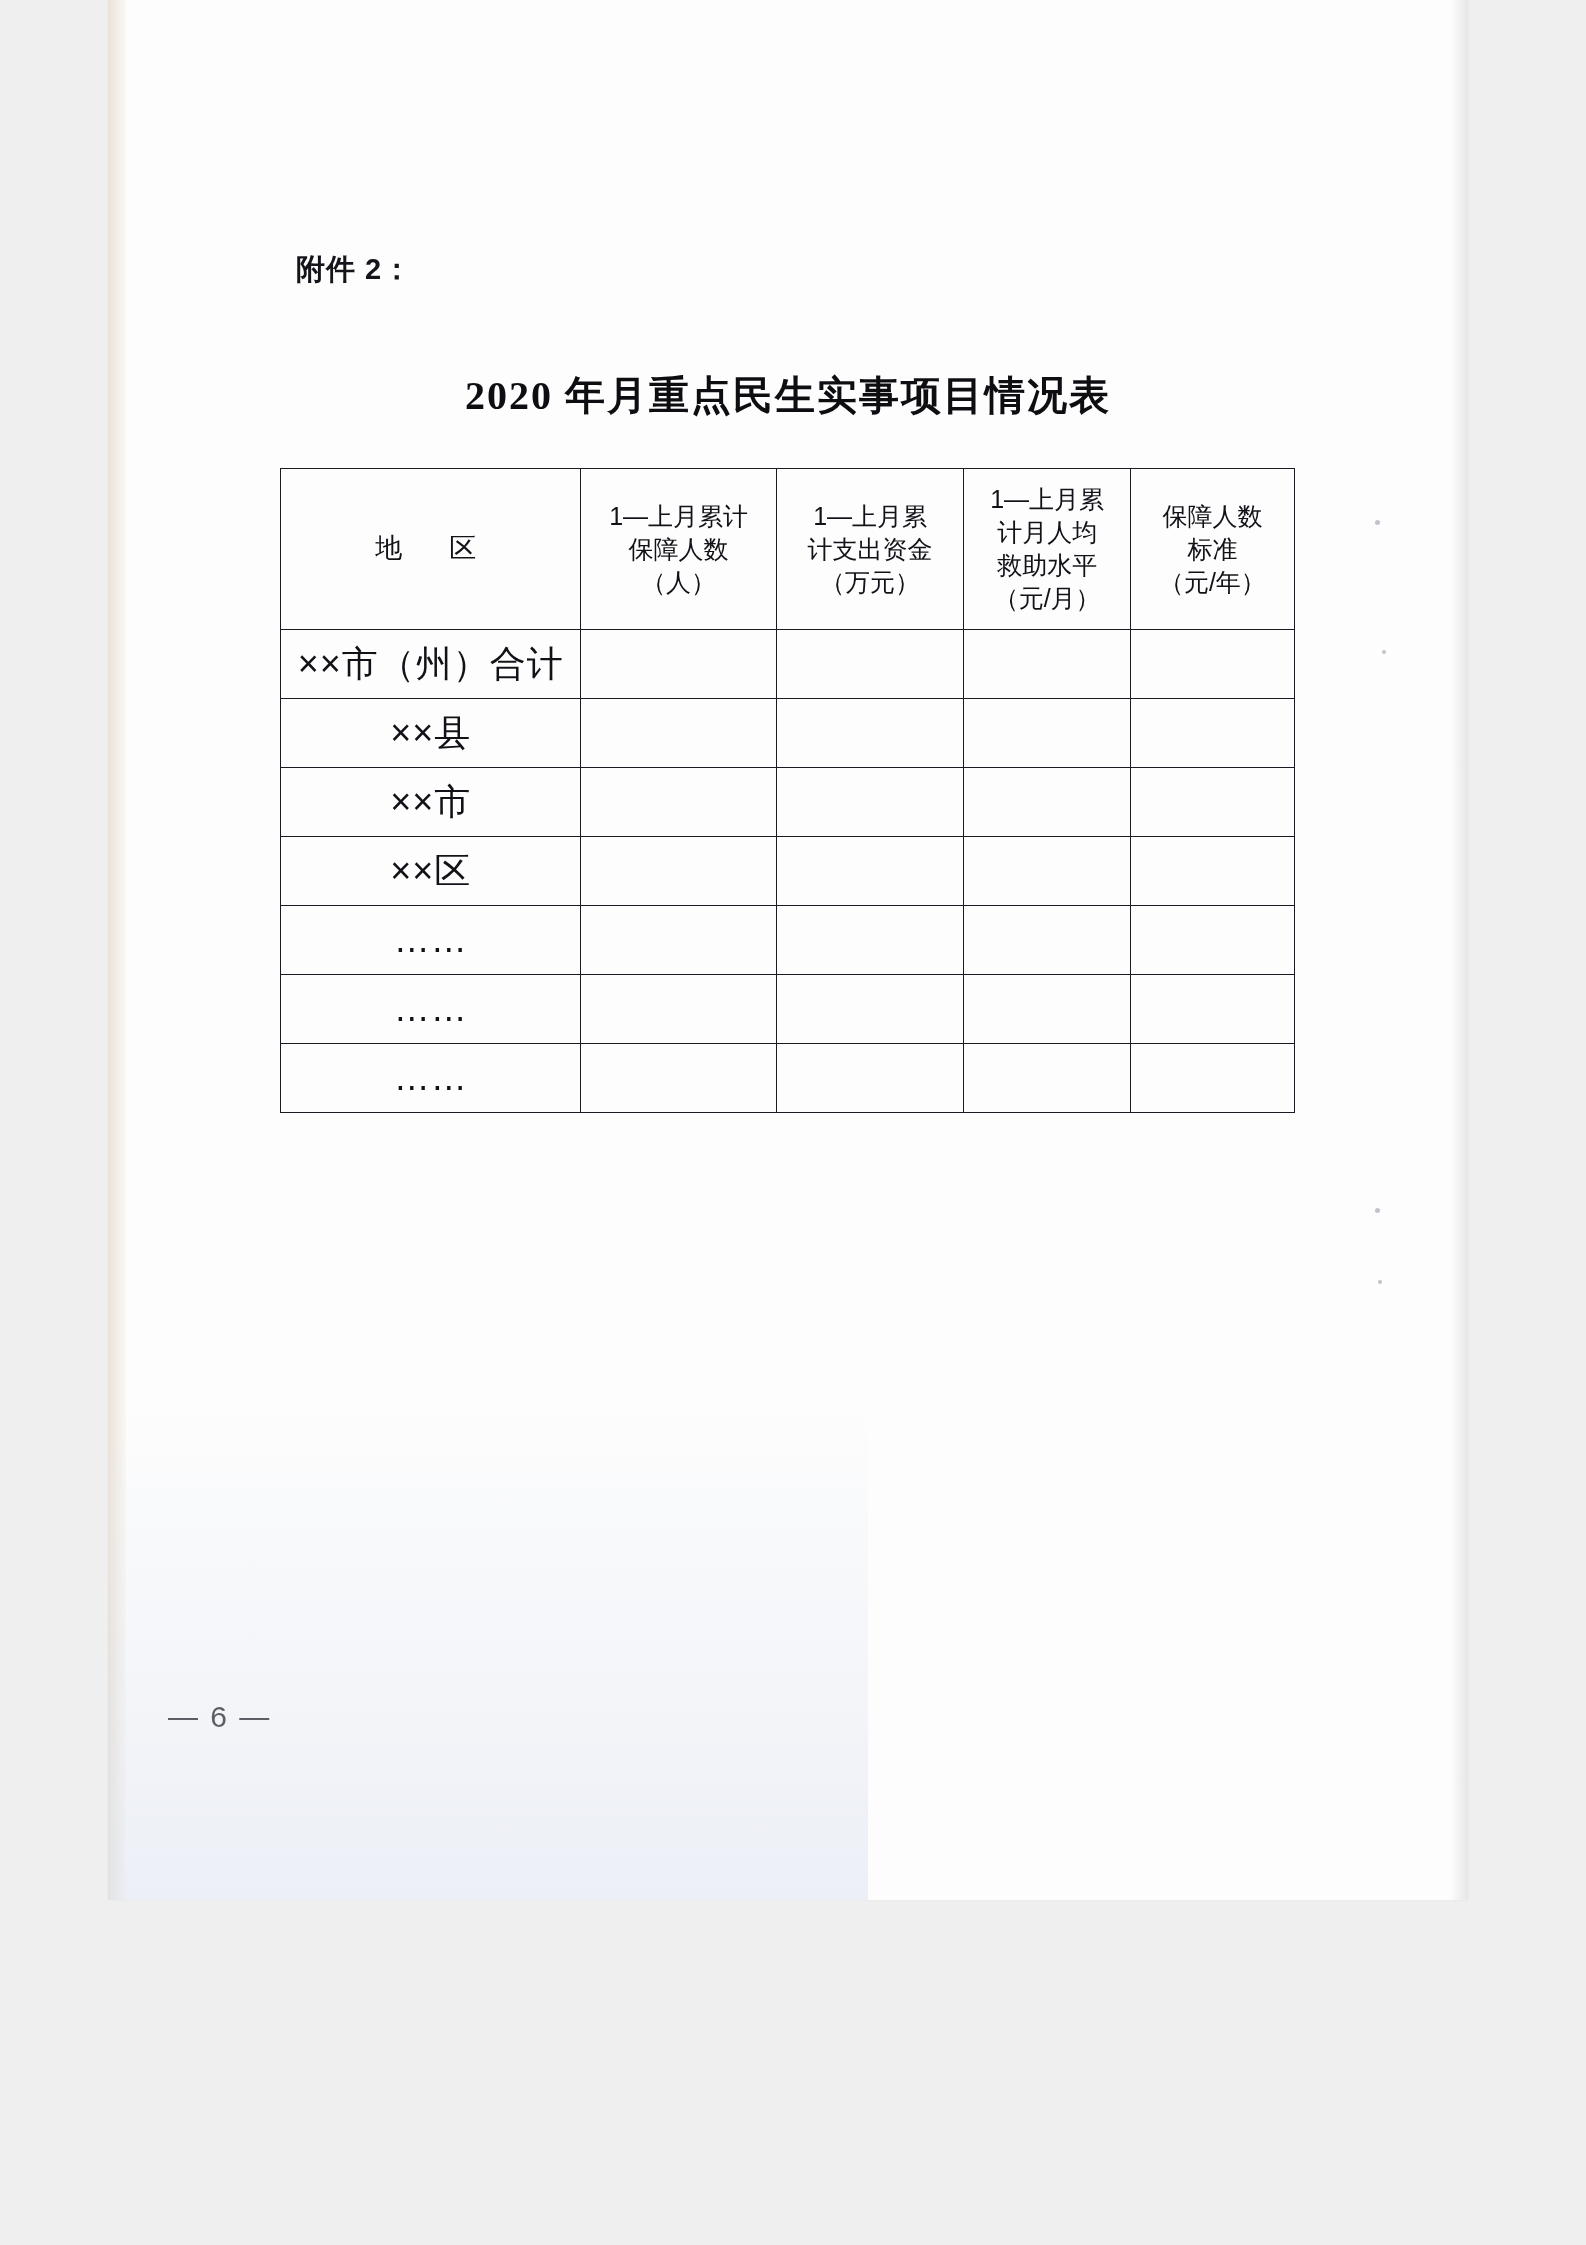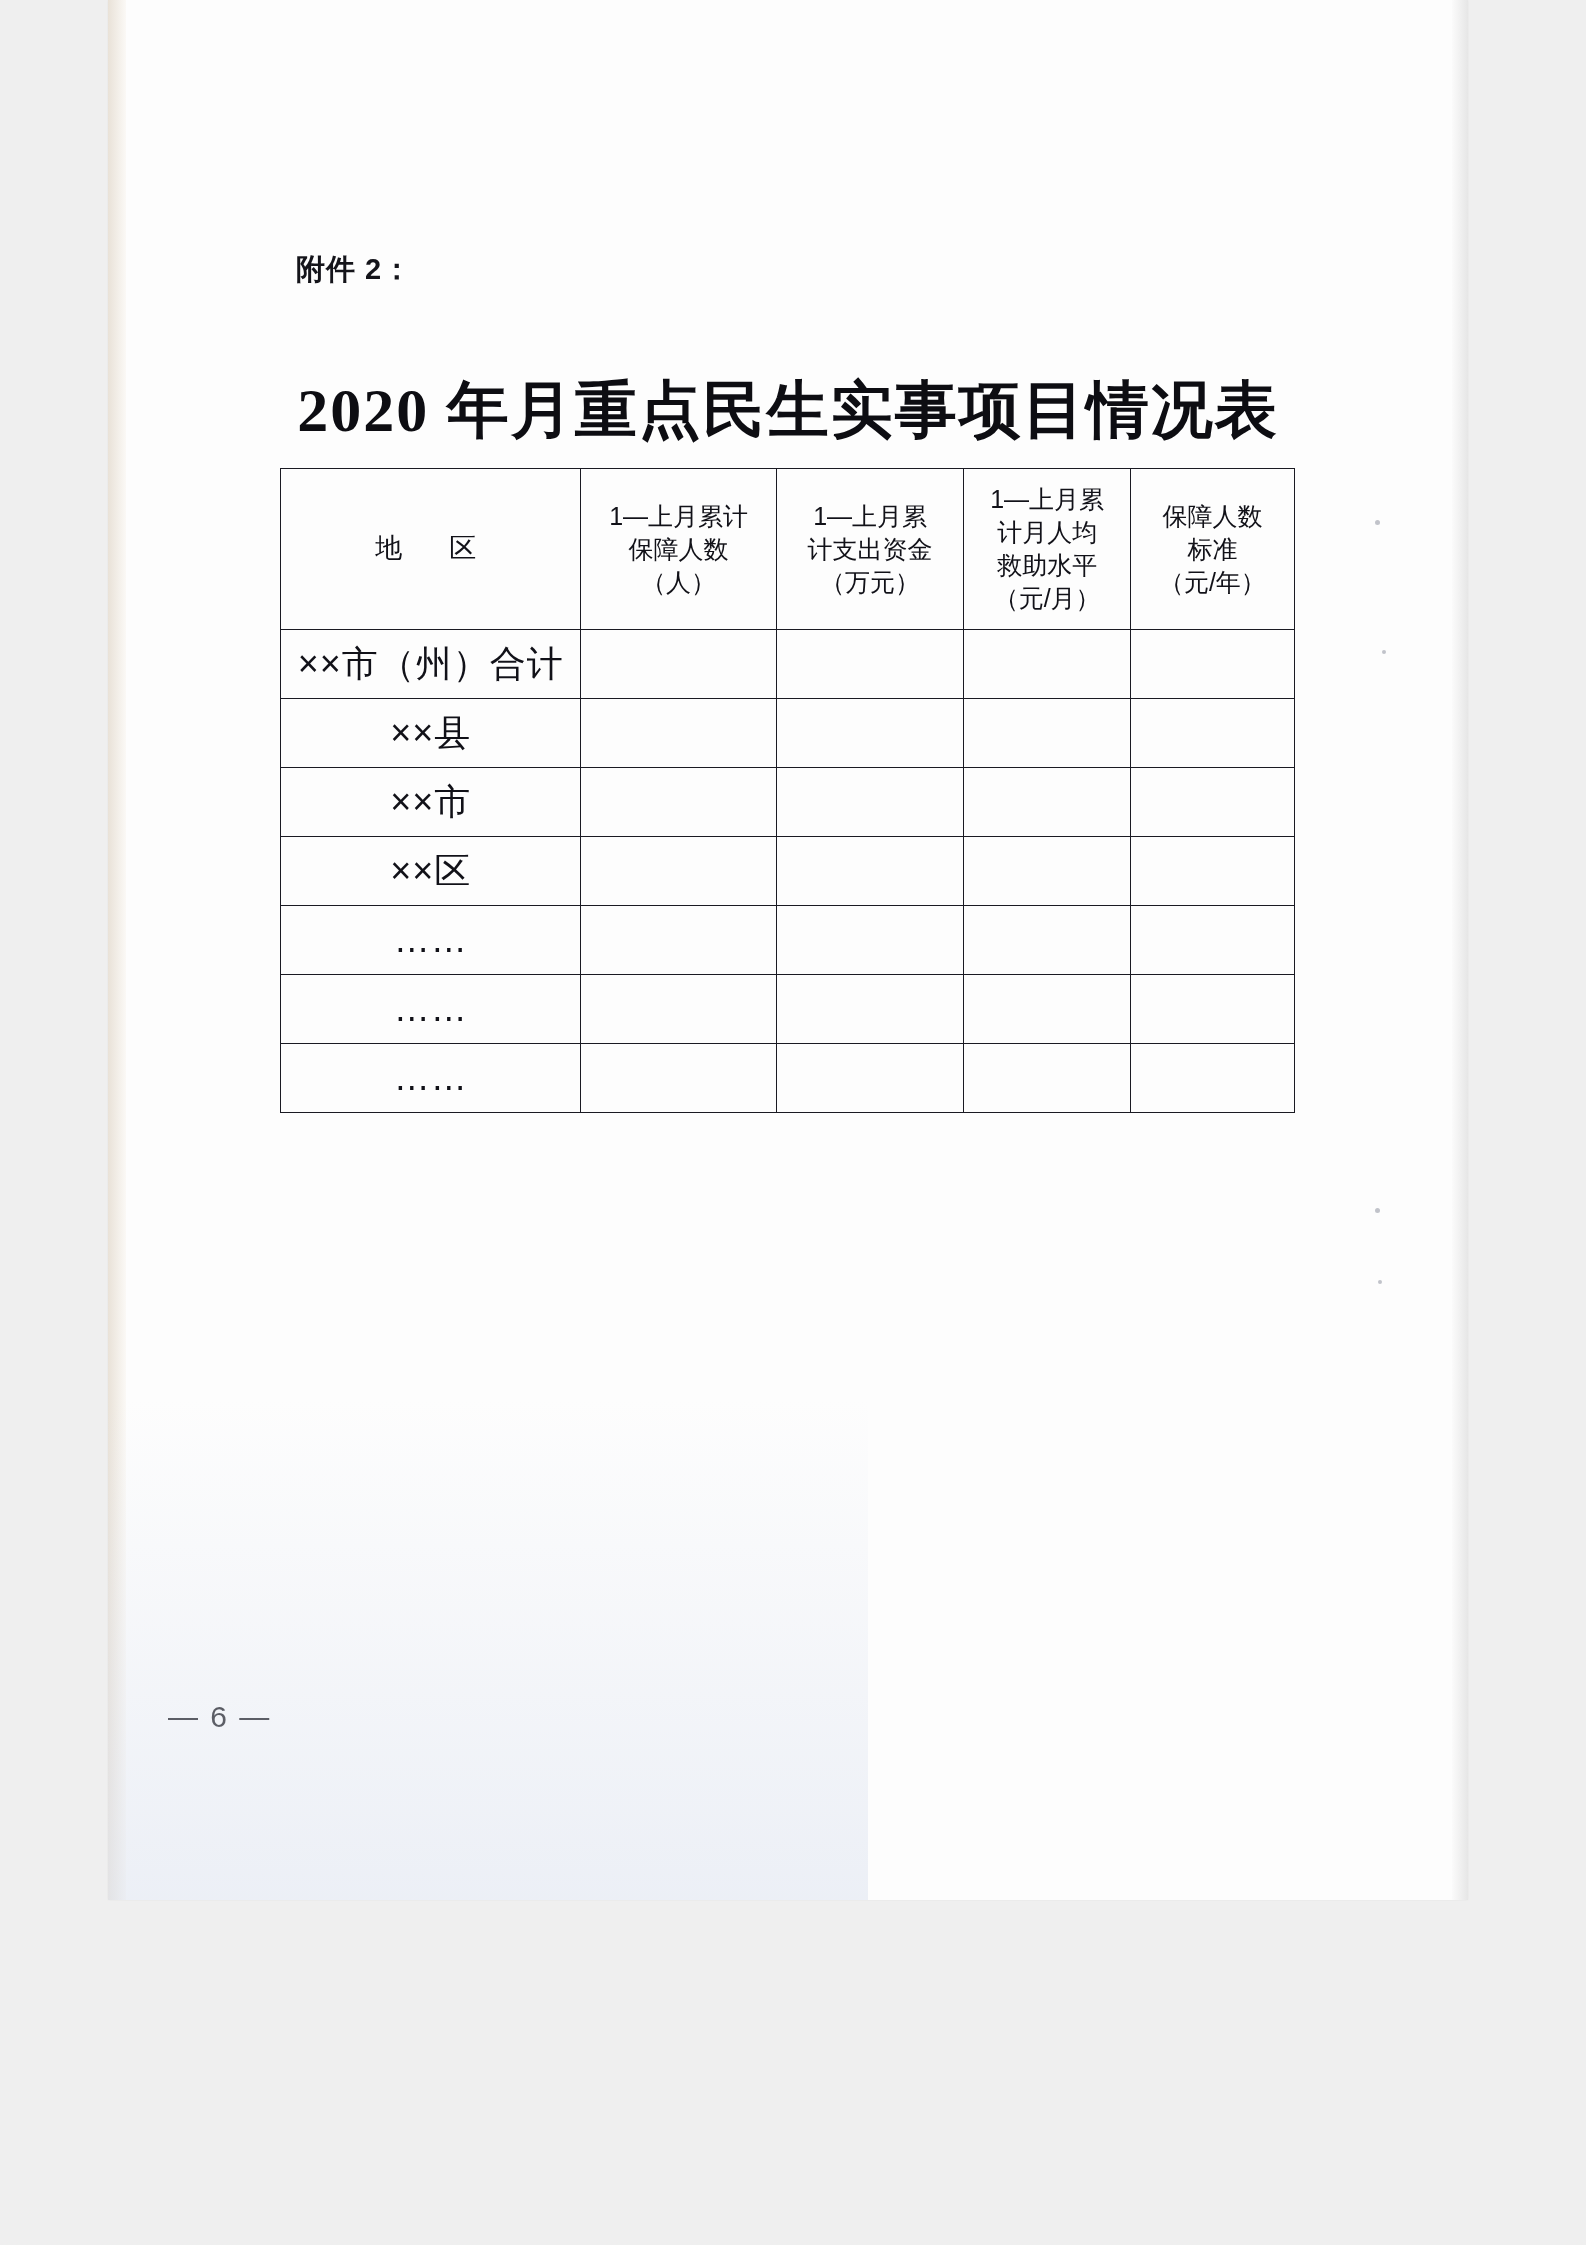--- a/index.html
+++ b/index.html
@@ -77,21 +77,21 @@
     letter-spacing: 1px;
   }
 
   .doc-title {
     position: absolute;
     left: 0;
     top: 368px;
     width: 1360px;
     text-align: center;
     font-family: "Liberation Serif", serif;
-    font-size: 62px;
+    font-size: 40px;
     font-weight: 700;
     color: #0d0d12;
     letter-spacing: 2px;
   }
 
   table.main-table {
     position: absolute;
     left: 172px;
     top: 468px;
     width: 1015px;

